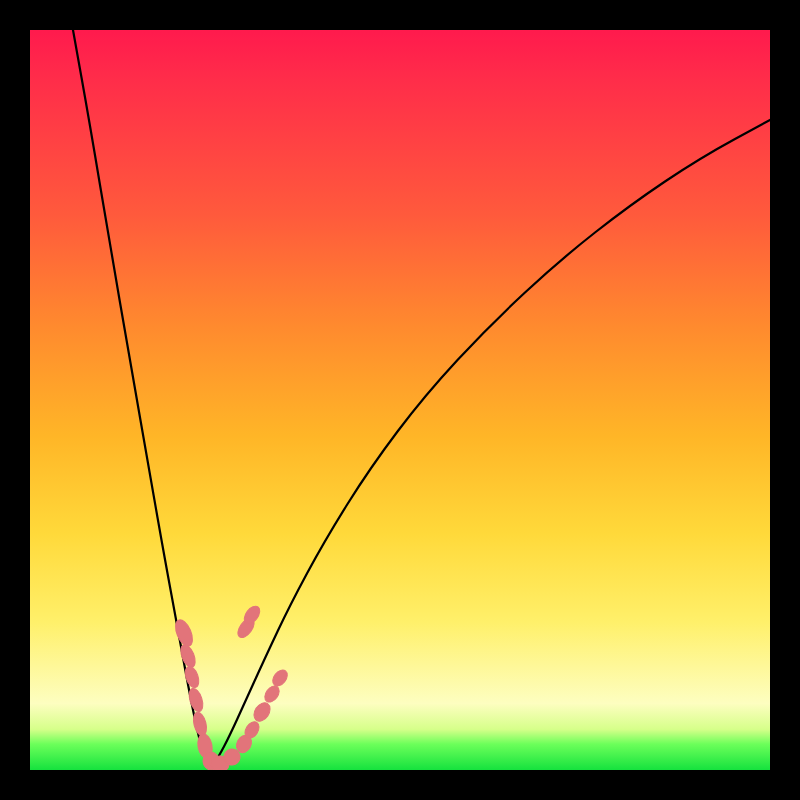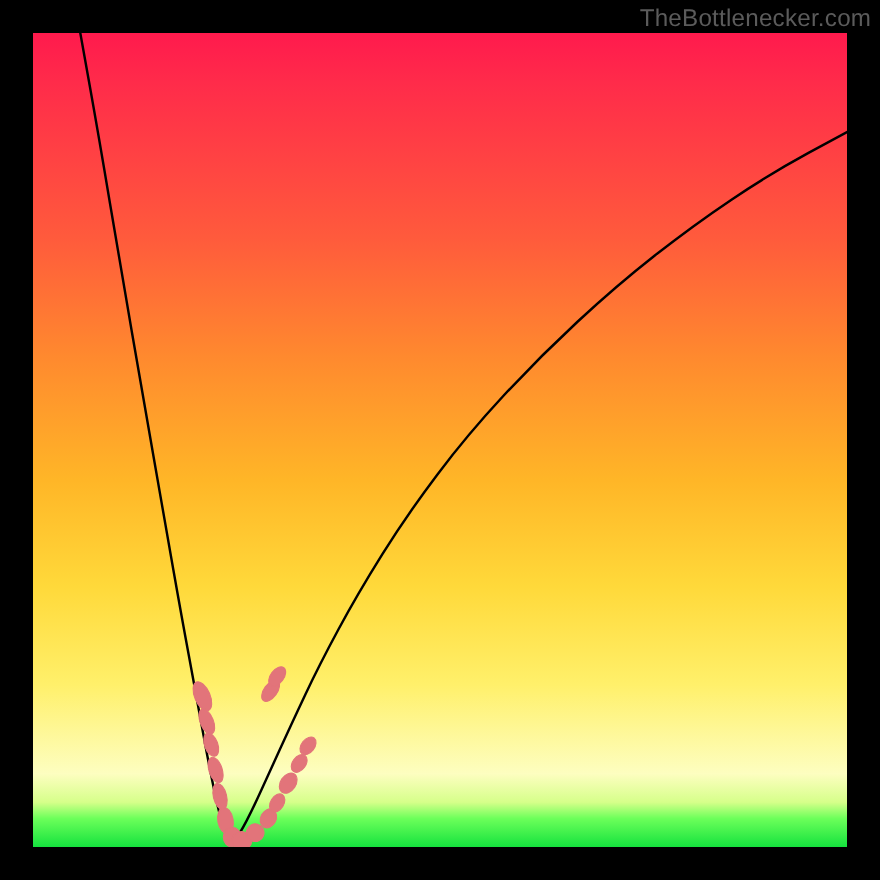--- a/index.html
+++ b/index.html
@@ -99,14 +99,13 @@
           <ellipse cx="222" cy="700" rx="6" ry="9" class="marker" transform="rotate(32 222 700)"></ellipse>
           <ellipse cx="232" cy="682" rx="7" ry="10" class="marker" transform="rotate(34 232 682)"></ellipse>
           <ellipse cx="242" cy="664" rx="6" ry="9" class="marker" transform="rotate(36 242 664)"></ellipse>
           <ellipse cx="250" cy="648" rx="6" ry="9" class="marker" transform="rotate(38 250 648)"></ellipse>
           <ellipse cx="216" cy="598" rx="6" ry="11" class="marker" transform="rotate(36 216 598)"></ellipse>
           <ellipse cx="222" cy="585" rx="6" ry="10" class="marker" transform="rotate(37 222 585)"></ellipse>
         </g>
     </svg>
   </div>
 
-  <div class="watermark">TheBottlenecker.com</div>
 </div>
 
 </body></html>

